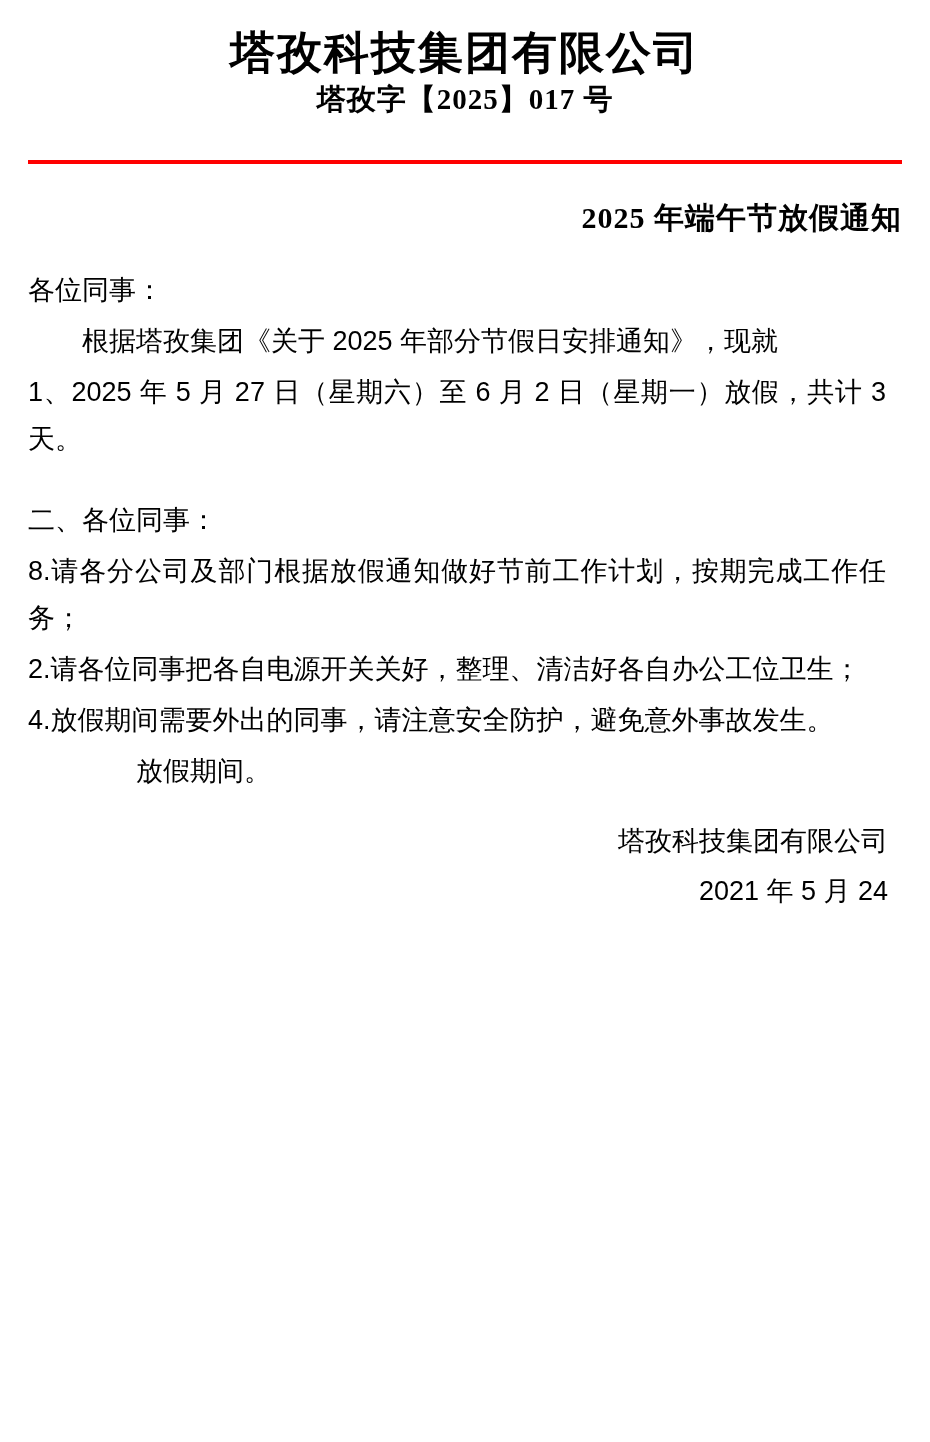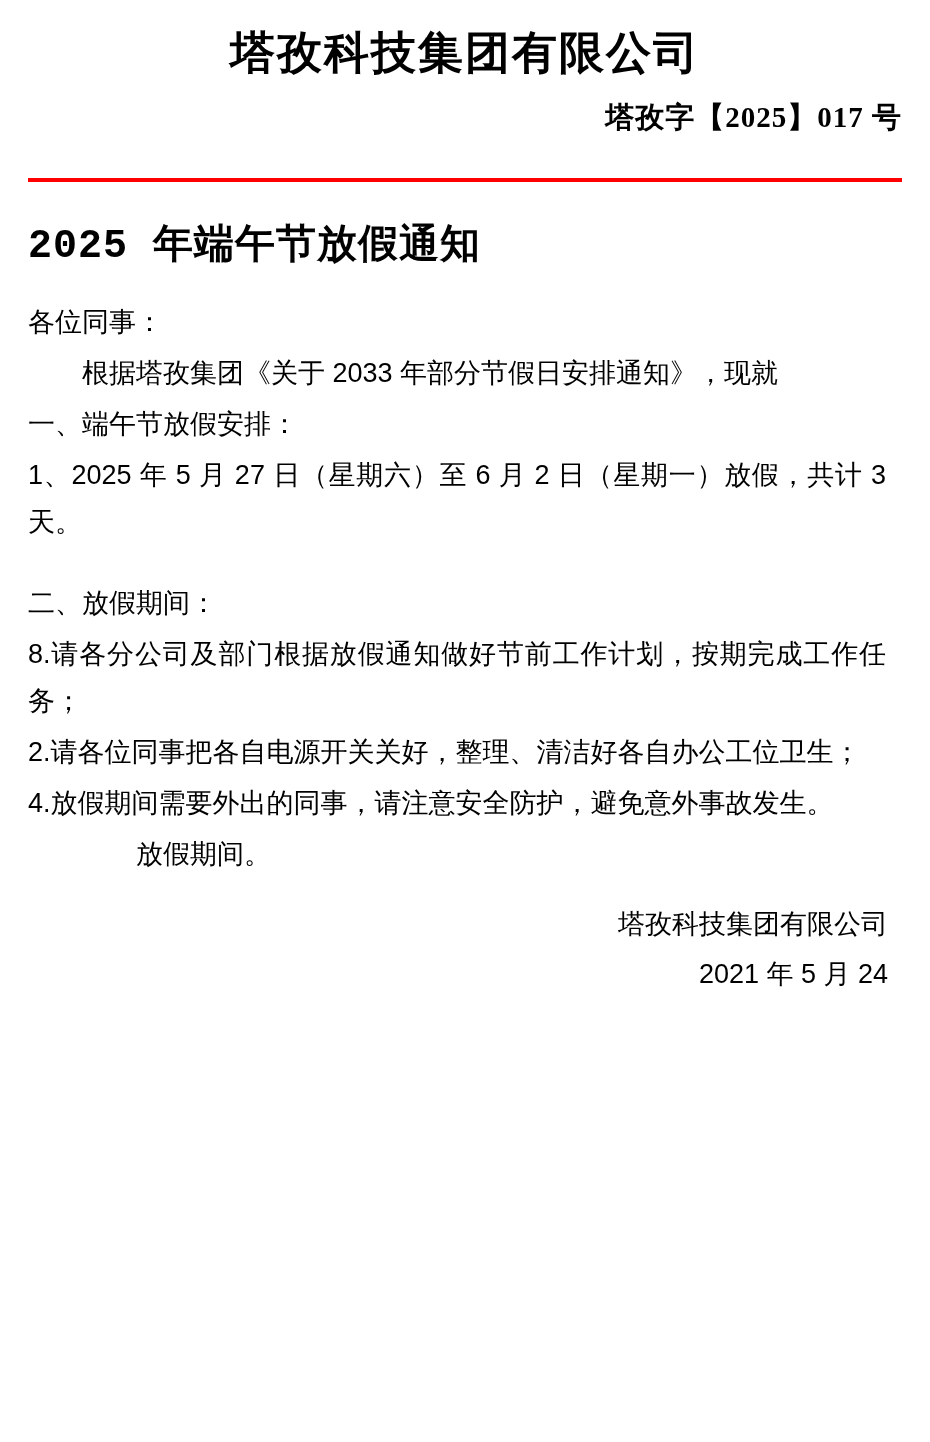--- a/index.html
+++ b/index.html
@@ -24,40 +24,39 @@
   .org-title {
     text-align: center;
     font-size: 45px;
     font-weight: bold;
     letter-spacing: 2px;
     line-height: 1.2;
     margin-top: 26px;
     font-family: "Liberation Serif", "DejaVu Serif", serif;
   }
   .doc-number {
-    text-align: right;
+    text-align: center;
     font-size: 29px;
     font-weight: bold;
     letter-spacing: 1px;
-    margin-top: 18px;
     font-family: "Liberation Serif", "DejaVu Serif", serif;
   }
   .red-rule {
     margin-top: 40px;
     height: 4px;
     background: #ff0000;
     width: 100%;
   }
   .doc-title {
-    text-align: left;
-    font-size: 40px;
+    text-align: right;
+    font-size: 30px;
     font-weight: bold;
     margin-top: 34px;
     letter-spacing: 1px;
-    font-family: Liberation Mono, monospace;
+    font-family: Liberation Serif, serif;
   }
   .body-text {
     margin-top: 28px;
     font-size: 27px;
     line-height: 1.74;
     font-family: "Liberation Sans", "DejaVu Sans", sans-serif;
     text-align: justify;
   }
   .body-text p {
     margin: 0 16px 4px 0;
@@ -88,25 +87,24 @@
   <div class="org-title">塔孜科技集团有限公司</div>
 
   <div class="doc-number">塔孜字【2025】017 号</div>
 
   <div class="red-rule" style="background: rgb(255, 0, 0);"></div>
 
   <div class="doc-title">2025 年端午节放假通知</div>
 
   <div class="body-text">
     <p>各位同事：</p>
-    <p class="indent-2">根据塔孜集团《关于 2033 年部分节假日安排通知》，现就</p>
-    <p>一、端午节放假安排：</p>
+    <p class="indent-2">根据塔孜集团《关于 2025 年部分节假日安排通知》，现就</p>
     <p>1、2025 年 5 月 27 日（星期六）至 6 月 2 日（星期一）放假，共计 3 天。</p>
     <div class="spacer"></div>
-    <p>二、放假期间：</p>
+    <p>二、各位同事：</p>
     <p>8.请各分公司及部门根据放假通知做好节前工作计划，按期完成工作任务；</p>
     <p>2.请各位同事把各自电源开关关好，整理、清洁好各自办公工位卫生；</p>
     <p>4.放假期间需要外出的同事，请注意安全防护，避免意外事故发生。</p>
     <p class="indent-special">放假期间。</p>
   </div>
 
   <div class="sign-block">
     <div>塔孜科技集团有限公司</div>
     <div>2021 年 5 月 24</div>
   </div>

